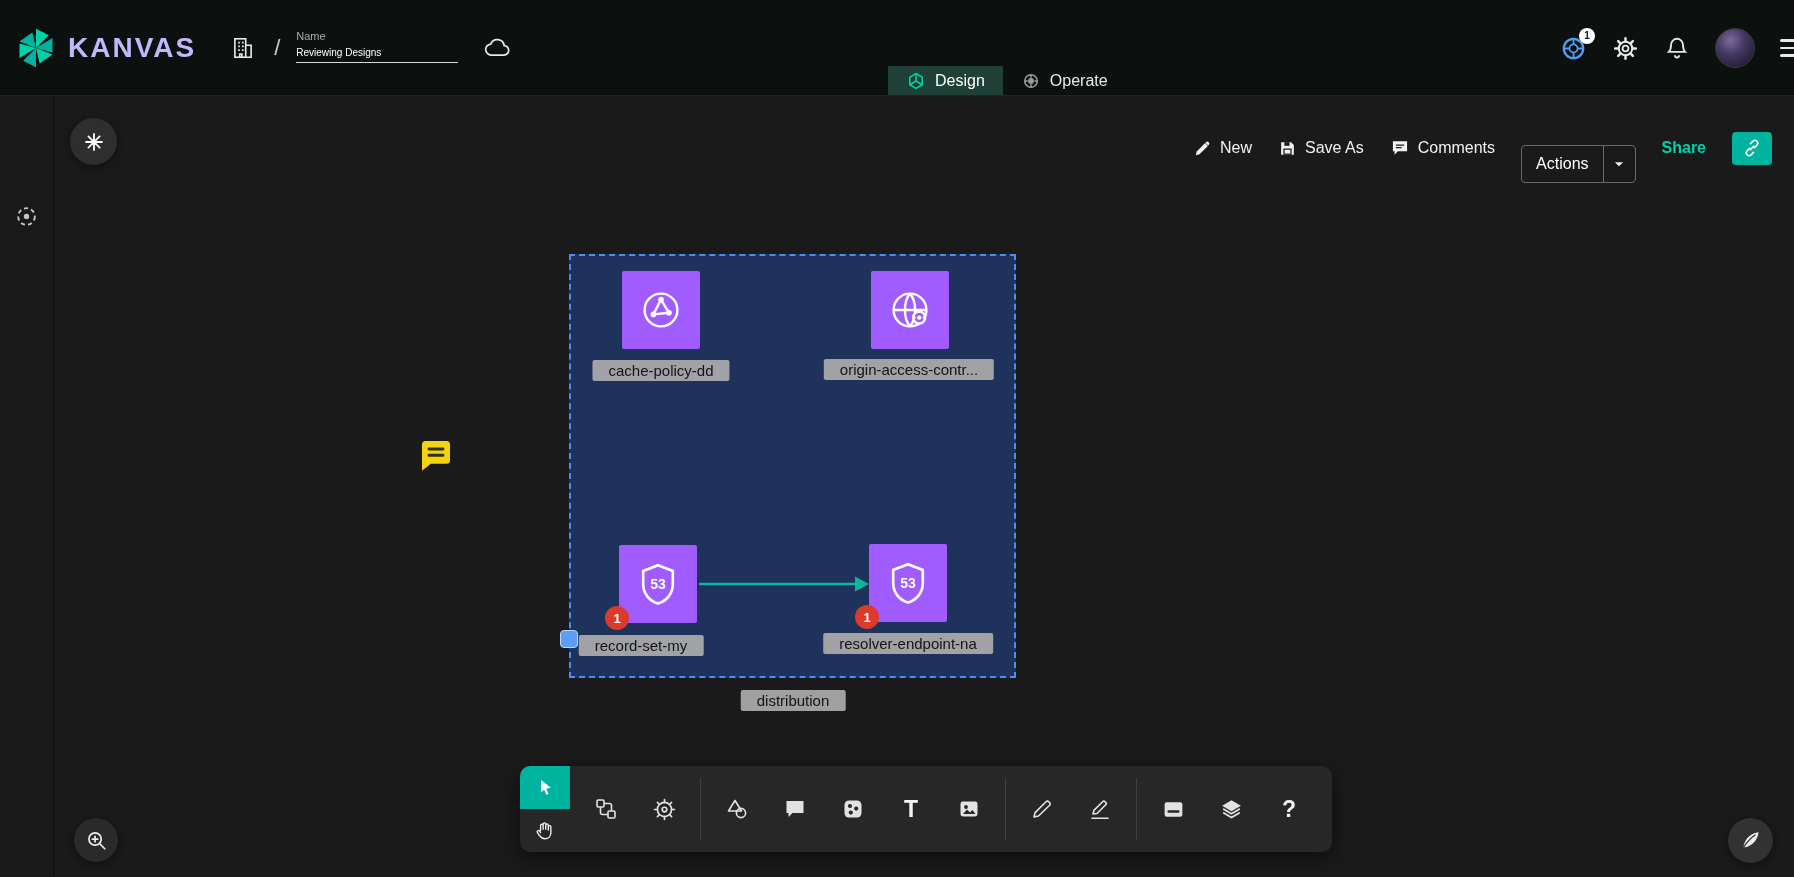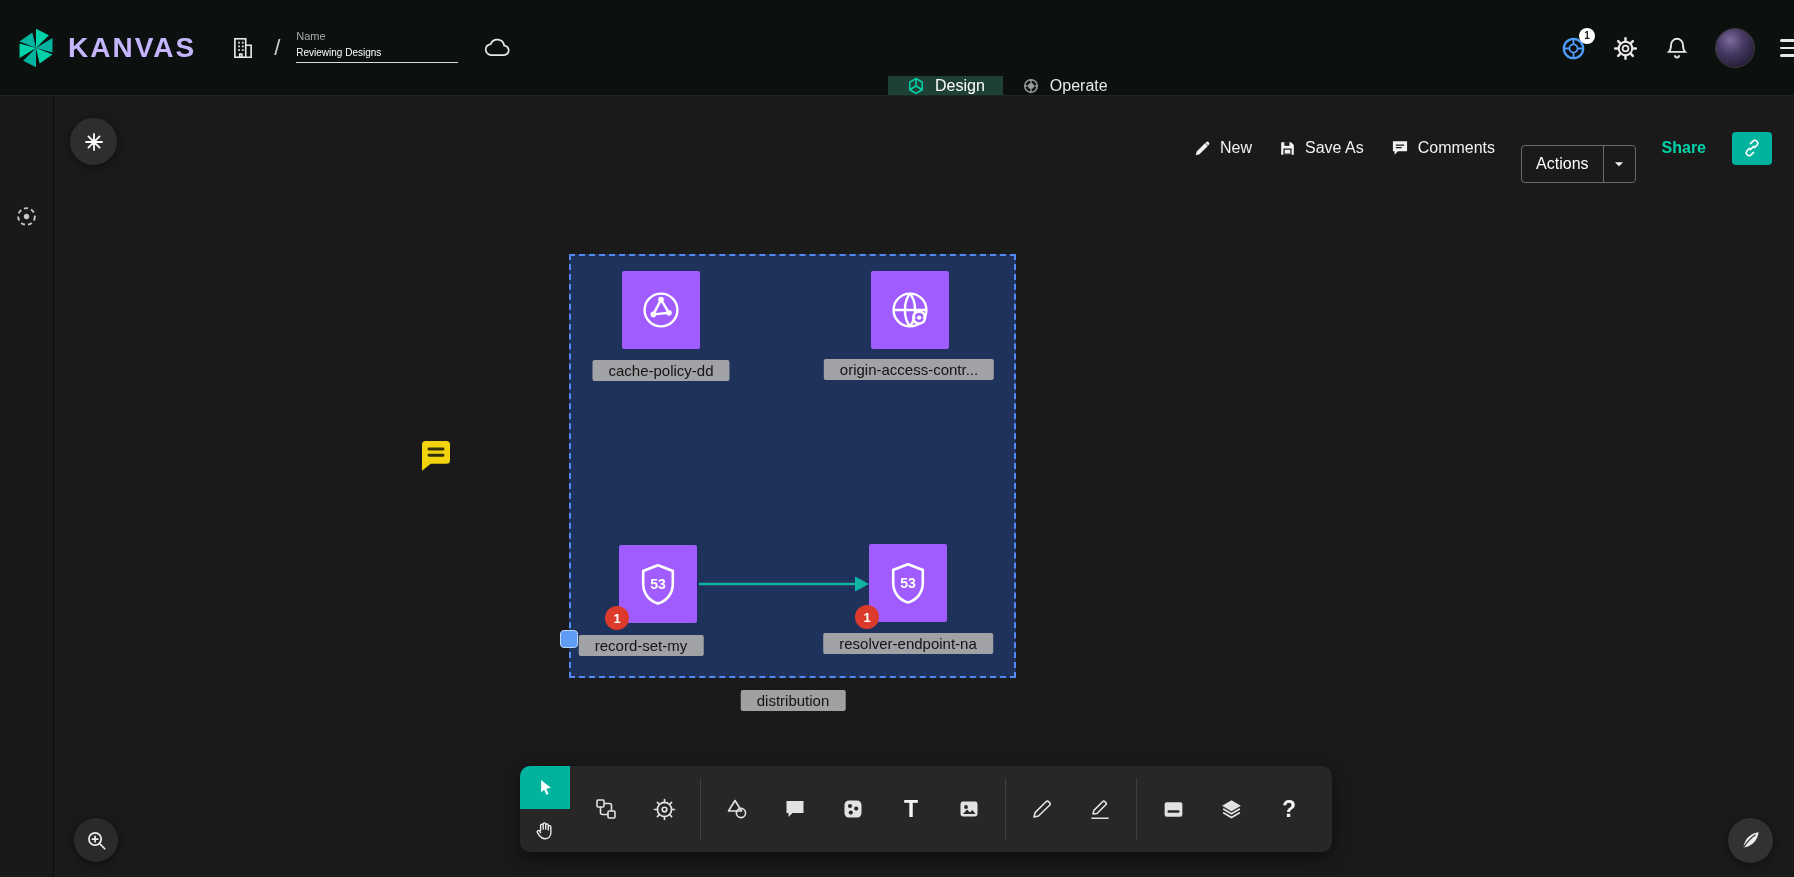--- a/index.html
+++ b/index.html
@@ -16,21 +16,21 @@
   .org-icon { margin-left:34px; display:flex; cursor:pointer; }
   .crumb-sep { color:#cfcfcf; font-size:22px; margin:0 16px 0 18px; }
   .name-field { display:flex; flex-direction:column; margin-top:-4px; }
   .name-field label { color:#a9a9a9; font-size:11px; margin-bottom:3px; }
   .name-field input { background:transparent; border:none; border-bottom:1px solid #d8d8d8;
                       color:#fff; font-size:10px; width:162px; padding:2px 0 4px 0; outline:none;
                       font-family:"Liberation Sans", sans-serif; }
   .cloud-wrap { margin-left:26px; display:flex; cursor:pointer; }
 
   .topbar-tabs { position:absolute; left:888px; bottom:0; display:flex; }
-  .tab { display:flex; align-items:center; gap:9px; padding:0 18px; height:19px;
+  .tab { display:flex; align-items:center; gap:9px; padding:0 18px; height:29px;
          color:#e8e8e8; font-size:16px; cursor:pointer; }
   .tab.active { background:#1F4037; color:#fff; }
 
   .topbar-right { position:absolute; right:0; top:0; height:96px; display:flex; align-items:center; gap:25px; padding-right:0; }
   .icon-btn { position:relative; display:flex; align-items:center; justify-content:center; cursor:pointer; }
   .count-badge { position:absolute; top:-7px; right:-8px; min-width:16px; height:16px; border-radius:8px;
                  background:#ffffff; color:#1a1a1a; font-size:10px; font-weight:700;
                  display:flex; align-items:center; justify-content:center; padding:0 3px; }
   .avatar { width:40px; height:40px; border-radius:50%;
             background:radial-gradient(circle at 38% 30%, #7e6a9e 0%, #463a63 38%, #14101f 100%);

